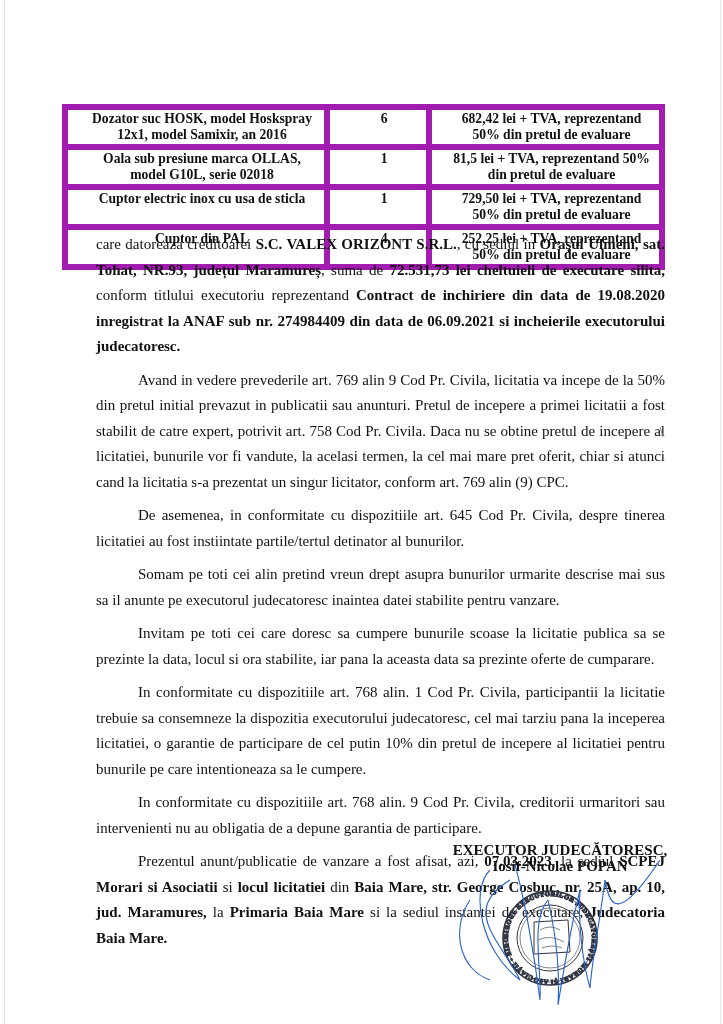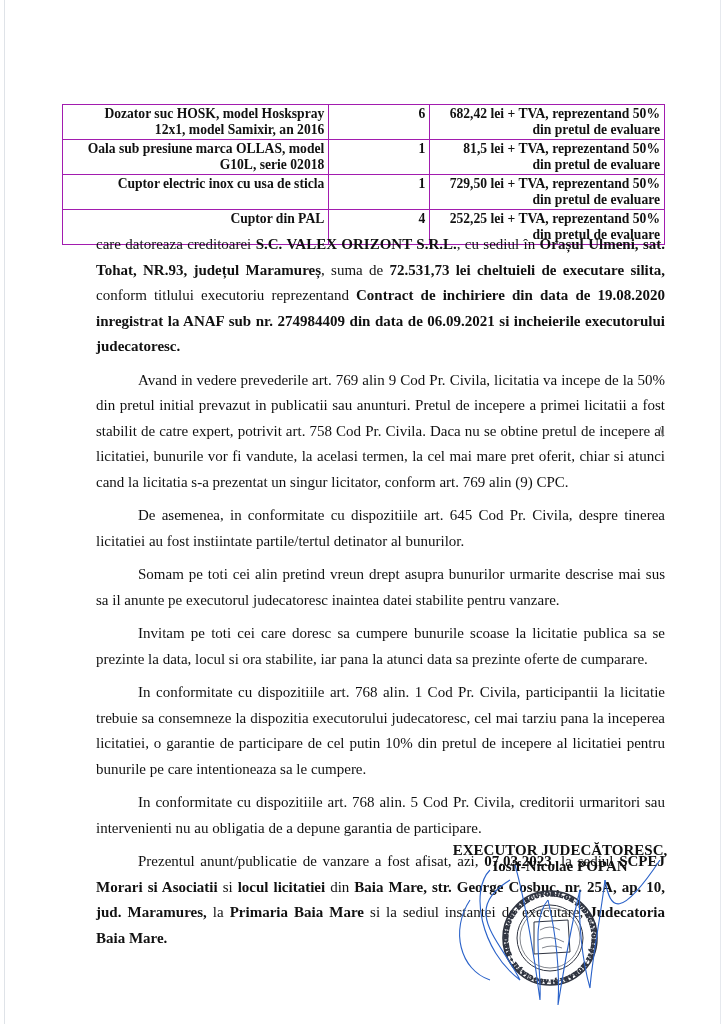--- a/index.html
+++ b/index.html
@@ -30,22 +30,22 @@
       width: 603px;
     }
     table.goods {
       width: 603px;
       border-collapse: collapse;
       font-size: 13.6px;
       font-weight: bold;
       line-height: 16px;
     }
     table.goods td {
-      border: 1px solid #a21caf;
-      text-align: right;
+      border: 6px solid #a21caf;
+      text-align: center;
       vertical-align: top;
       padding: 1px 4px 1px 16px;
       height: 31px;
     }
     table.goods td.c1 { width: 263px; }
     table.goods td.c2 { width: 87px; }
     table.goods td.c3 { width: 227px; }
 
     .body-text {
       position: absolute;
@@ -120,23 +120,23 @@
   </table>
 </div>
 
 <div class="body-text" style="left:62px; top:228px; width:603px;">
   <p class="para first" style="margin-left:34px; text-indent:0;"><span>care datoreaza creditoarei </span><b>S.C. VALEX ORIZONT S.R.L.</b><span>, cu sediul în </span><b>Orașul Ulmeni, sat. Tohat, NR.93, județul Maramureș</b><span>, suma de </span><b>72.531,73 lei cheltuieli de executare silita,</b><span> conform titlului executoriu reprezentand </span><b>Contract de inchiriere din data de 19.08.2020 inregistrat la ANAF sub nr. 274984409 din data de 06.09.2021 si incheierile executorului judecatoresc.</b></p>
 
   <div id="para-list" style="margin-left:34px;">
       <p class="para">Avand in vedere prevederile art. 769 alin 9 Cod Pr. Civila, licitatia va incepe de la 50% din pretul initial prevazut in publicatii sau anunturi. Pretul de incepere a primei licitatii a fost stabilit de catre expert, potrivit art. 758 Cod Pr. Civila. Daca nu se obtine pretul de incepere al licitatiei,  bunurile vor fi vandute, la acelasi termen, la cel mai mare pret oferit, chiar si atunci cand la licitatia s-a prezentat un singur licitator, conform art. 769 alin (9) CPC.</p>
       <p class="para">De asemenea, in conformitate cu dispozitiile art. 645 Cod Pr. Civila, despre tinerea licitatiei au fost instiintate partile/tertul detinator al bunurilor.</p>
       <p class="para">Somam pe toti cei alin pretind vreun drept asupra bunurilor urmarite descrise mai sus sa il anunte pe executorul judecatoresc inaintea datei stabilite pentru vanzare.</p>
-      <p class="para">Invitam pe toti cei care doresc sa cumpere bunurile scoase la licitatie publica sa se prezinte la data, locul si ora stabilite, iar pana la atunci data  sa prezinte oferte de cumparare.</p>
+      <p class="para">Invitam pe toti cei care doresc sa cumpere bunurile scoase la licitatie publica sa se prezinte la data, locul si ora stabilite, iar pana la aceasta data  sa prezinte oferte de cumparare.</p>
       <p class="para">In conformitate cu dispozitiile art. 768 alin. 1 Cod Pr. Civila, participantii la licitatie trebuie sa consemneze la dispozitia executorului judecatoresc, cel mai tarziu pana la inceperea licitatiei, o garantie de participare de cel putin 10% din pretul de incepere al licitatiei pentru bunurile pe care intentioneaza sa le cumpere.</p>
-      <p class="para">In conformitate cu dispozitiile art. 768 alin. 5 Cod Pr. Civila, creditorii urmaritori sau intervenienti nu au obligatia de a depune garantia de participare.</p>
+      <p class="para">In conformitate cu dispozitiile art. 768 alin. 9 Cod Pr. Civila, creditorii urmaritori sau intervenienti nu au obligatia de a depune garantia de participare.</p>
     </div>
 
   <p class="para" style="margin-left:34px;"><span>Prezentul anunt/publicatie de vanzare a fost afisat, azi, </span><b>07.03.2023</b><span>, la sediul  </span><b>SCPEJ Morari si Asociatii</b><span> si </span><b>locul licitatiei</b><span> din </span><b>Baia Mare, str. George Cosbuc, nr. 25A, ap. 10, jud. Maramures,</b><span> la </span><b>Primaria Baia Mare</b><span> si la sediul instantei de executare, </span><b>Judecatoria Baia Mare.</b></p>
 
 </div>
 
 <div class="stray-mark"></div>
 
 <div class="signature-block">
   <div>EXECUTOR JUDECĂTORESC,</div>

